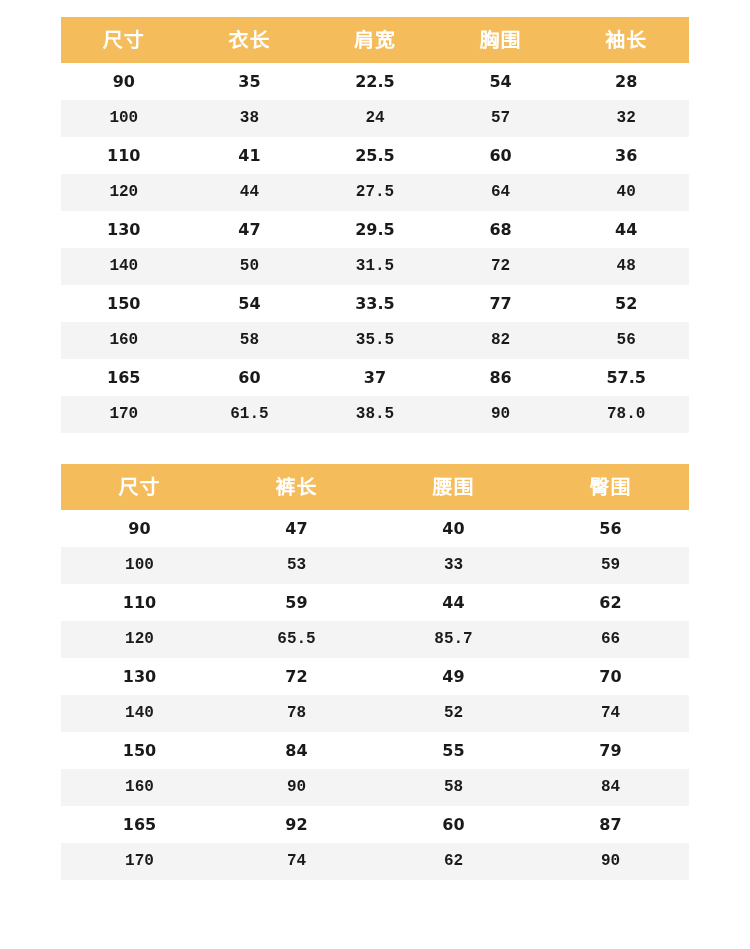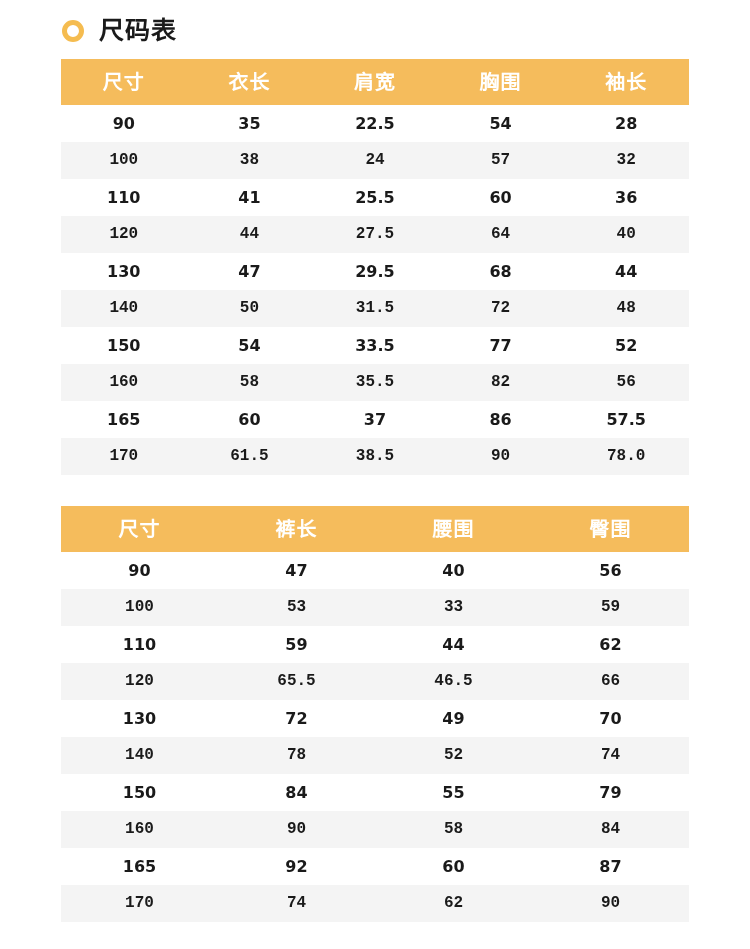--- a/index.html
+++ b/index.html
@@ -103,24 +103,20 @@
     color: #c9c9c9;
     letter-spacing: 0.5px;
     font-family: "DejaVu Sans", "Liberation Sans", sans-serif;
   }
 </style>
 </head>
 <body>
 
 <div class="page">
 
-  <div class="title-row">
-    <span class="ring-icon"></span>
-    <span class="title-text">尺码表</span>
-  </div>
 
   <table class="size-table" id="table-top">
     <thead>
       <tr id="top-head-row">
           <th>尺寸</th>
           <th>衣长</th>
           <th>肩宽</th>
           <th>胸围</th>
           <th>袖长</th>
         </tr>
@@ -223,21 +219,21 @@
         </tr>
         <tr class="odd">
           <td>110</td>
           <td>59</td>
           <td>44</td>
           <td>62</td>
         </tr>
         <tr class="even">
           <td>120</td>
           <td>65.5</td>
-          <td>46.5</td>
+          <td>85.7</td>
           <td>66</td>
         </tr>
         <tr class="odd">
           <td>130</td>
           <td>72</td>
           <td>49</td>
           <td>70</td>
         </tr>
         <tr class="even">
           <td>140</td>

